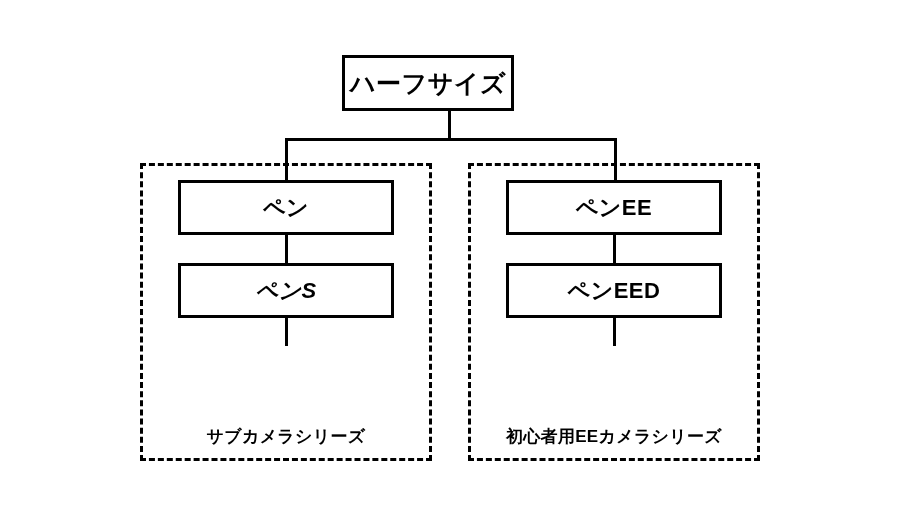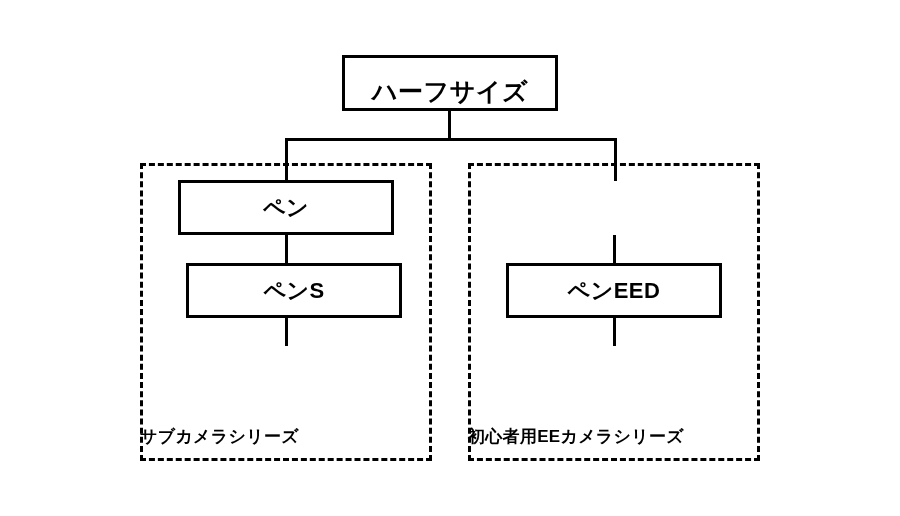--- a/index.html
+++ b/index.html
@@ -28,40 +28,40 @@
     align-items: center;
     justify-content: center;
     color: #000000;
     font-weight: bold;
     letter-spacing: 0.5px;
     white-space: nowrap;
   }
   .node.root {
     left: 342px;
     top: 55px;
-    width: 216px;
+    width: 172px;
     height: 56px;
     font-size: 25px;
-    align-items: flex-end;
   }
   .node.child {
     width: 216px;
     height: 55px;
     font-size: 22px;
   }
 
   
   .group-box {
     position: absolute;
     box-sizing: border-box;
     border: 3px dashed #000000;
     background: transparent;
   }
   .group-label {
     position: absolute;
+    text-align: center;
     color: #000000;
     font-weight: bold;
     font-size: 17px;
     white-space: nowrap;
     letter-spacing: 0.3px;
   }
 
   
   .vline {
     position: absolute;
@@ -90,30 +90,33 @@
   <div class="vline" style="left:285px; top:138px; height:43px;"></div>
   <div class="vline" style="left:614px; top:138px; height:43px;"></div>
 
   <div class="group-box" style="left:140px; top:163px; width:292px; height:298px;"></div>
 
   <div class="node child" style="left:178px; top:180px;">
     <span>ペン</span>
   </div>
   <div class="vline" style="left:285px; top:235px; height:28px;"></div>
 
-  <div class="node child" style="left:186px; top:263px;">
+  <div class="node child" style="left:178px; top:263px;font-style:italic;">
     <span>ペンS</span>
   </div>
   <div class="vline" style="left:285px; top:318px; height:28px;"></div>
 
 
   <div class="group-label" style="left:140px; top:425px; width:292px;">サブカメラシリーズ</div>
 
   <div class="group-box" style="left:468px; top:163px; width:292px; height:298px;"></div>
 
+  <div class="node child" style="left:506px; top:180px;">
+    <span>ペンEE</span>
+  </div>
   <div class="vline" style="left:613px; top:235px; height:28px;"></div>
 
   <div class="node child" style="left:506px; top:263px;">
     <span>ペンEED</span>
   </div>
   <div class="vline" style="left:613px; top:318px; height:28px;"></div>
 
 
   <div class="group-label" style="left:468px; top:425px; width:292px;">初心者用EEカメラシリーズ</div>
 

